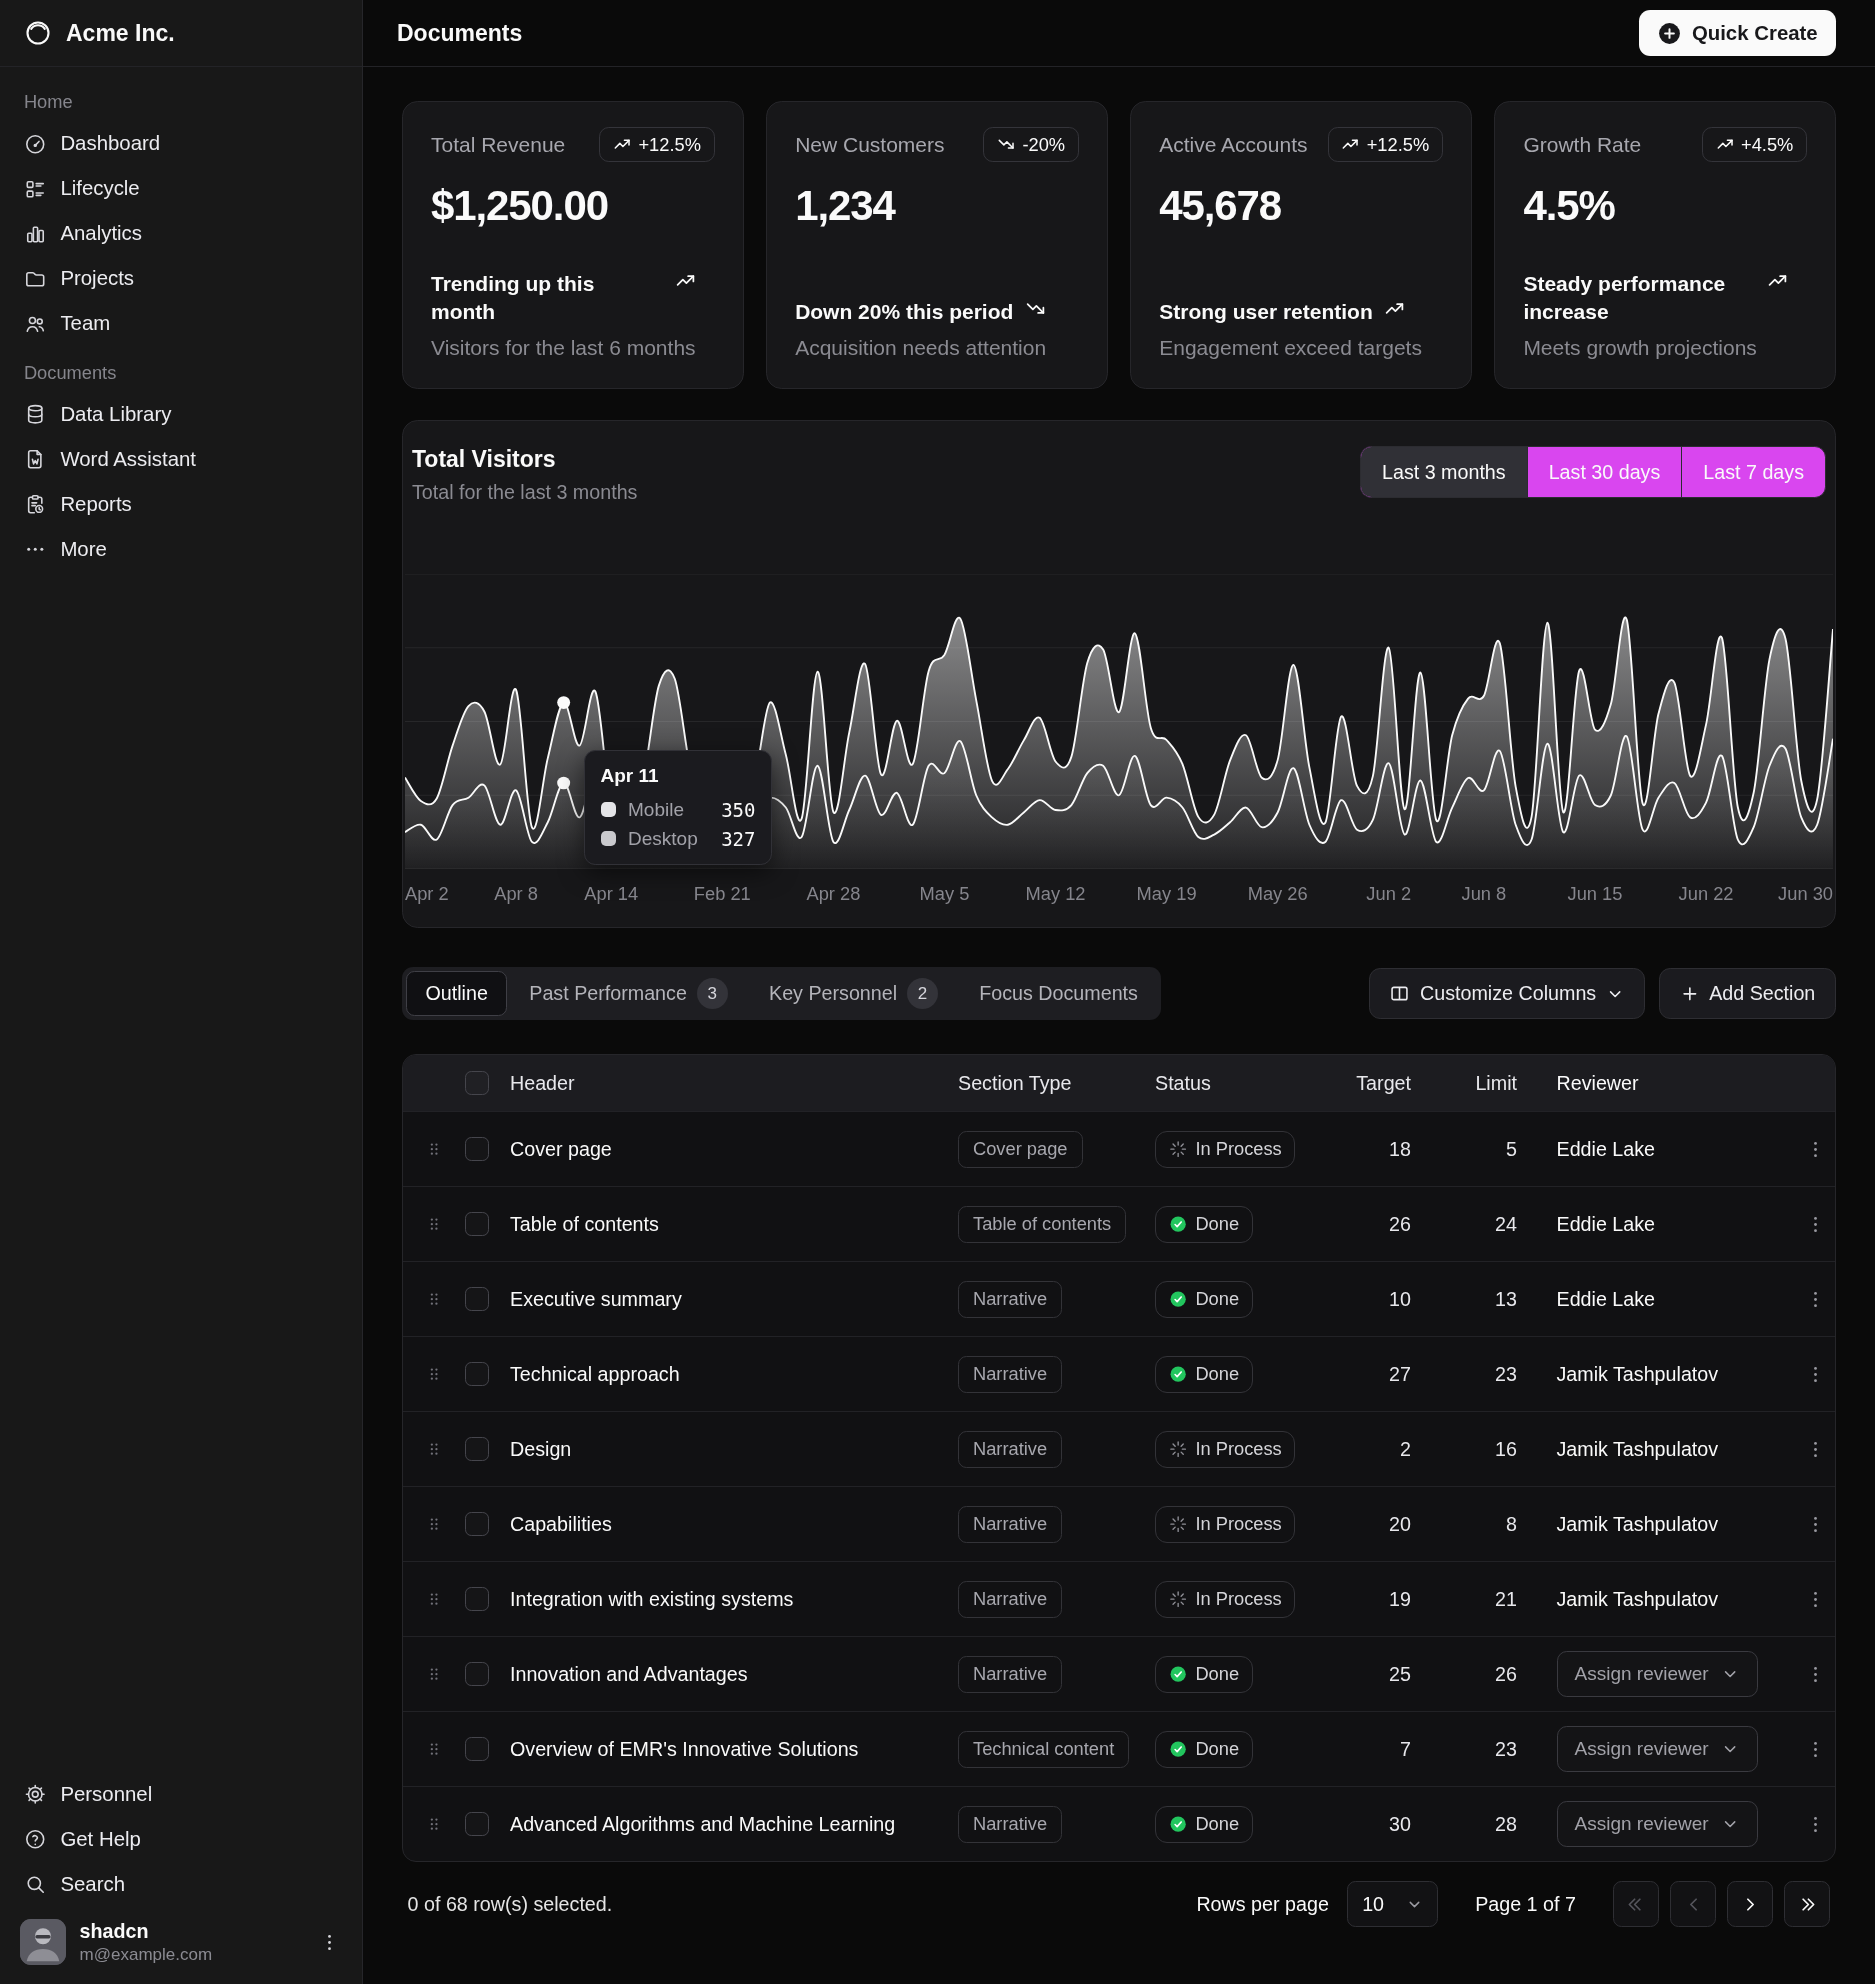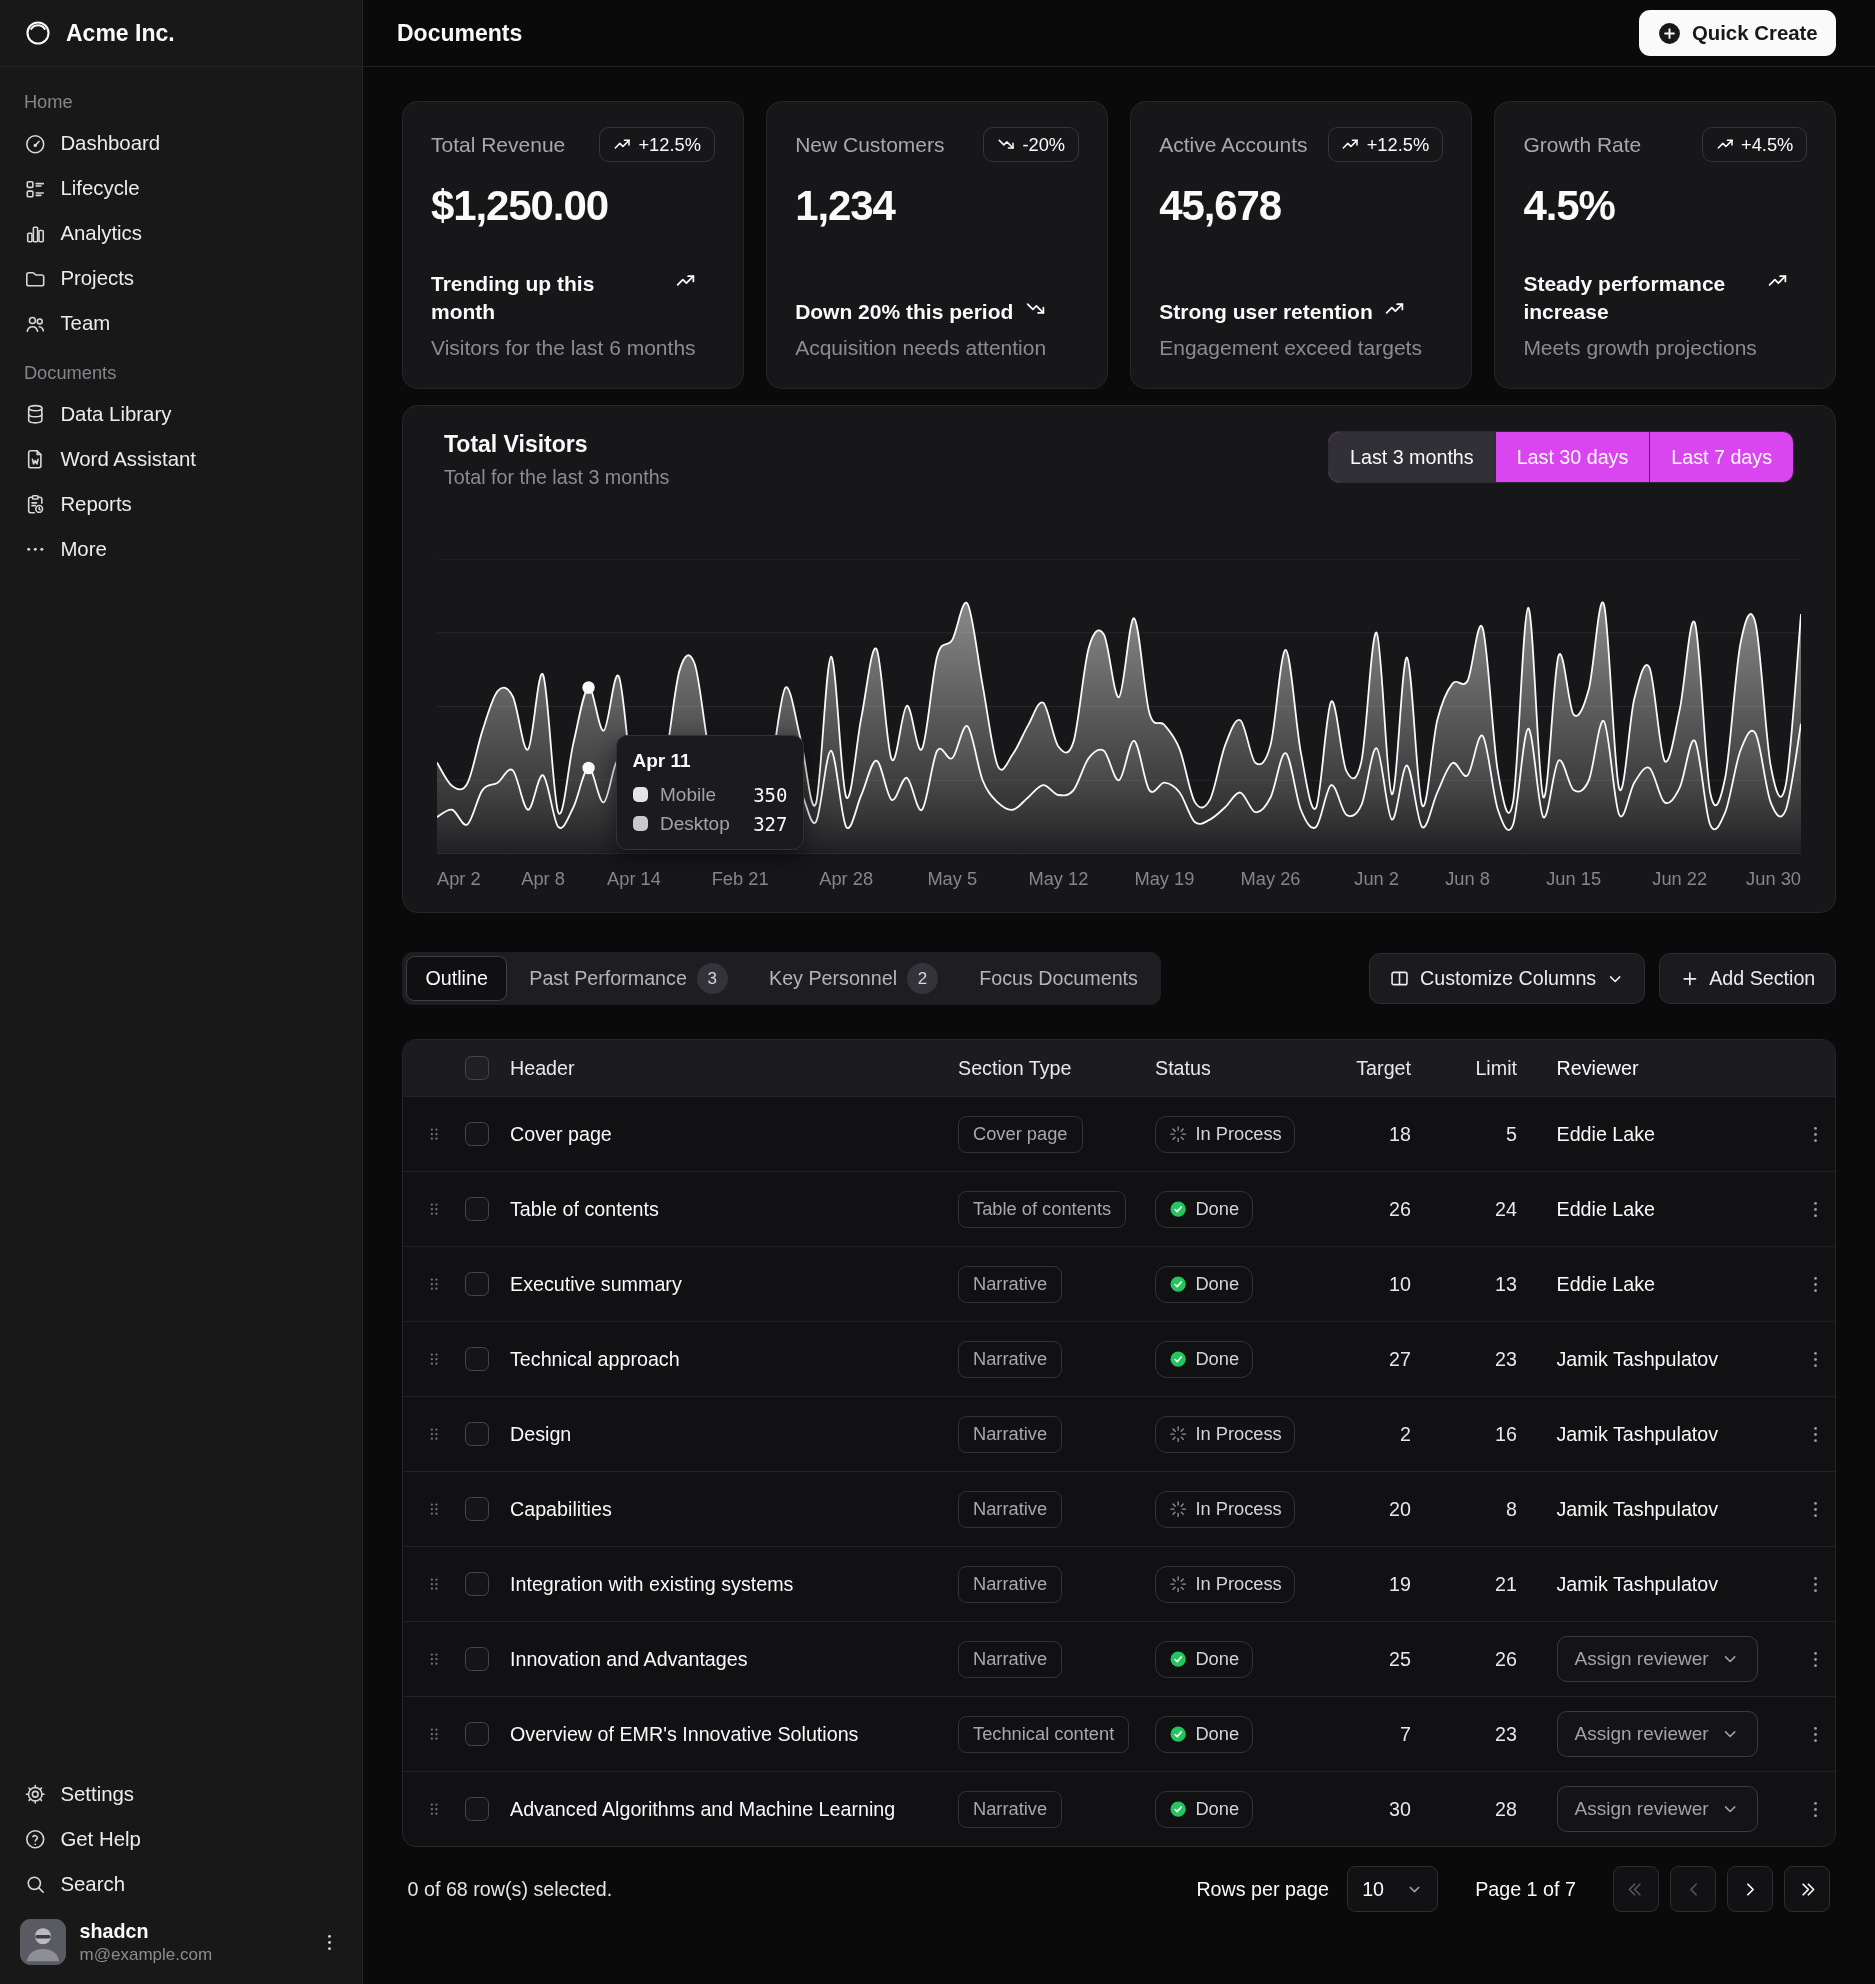--- a/index.html
+++ b/index.html
@@ -38,21 +38,21 @@
   .stat-top{display:flex;align-items:center;justify-content:space-between;}
   .stat-label{font-size:21px;color:#a7a7ae;}
   .stat-pill{display:flex;align-items:center;gap:7px;border:0.7px solid #34343a;border-radius:9.8px;padding:5.6px 12.7px;font-size:18.3px;color:#fafafa;}
   .stat-value{font-size:42px;font-weight:700;letter-spacing:-1.1px;margin-top:19.7px;}
   .stat-foot{margin-top:auto;}
   .stat-line1{display:flex;align-items:flex-start;gap:11.2px;font-size:21px;font-weight:600;line-height:1.3;}
   .stat-line1 .txt{max-width:82%;}
   .stat-line2{margin-top:11.2px;font-size:21px;color:#8b8b92;}
 
   
-  .chart-card{margin-top:16px;background:#171719;border:0.7px solid #26262a;border-radius:15.5px;padding:25px 34px 17px;}
+  .chart-card{margin-top:31px;background:#171719;border:0.7px solid #26262a;border-radius:15.5px;padding:25px 2px 17px;}
   .chart-head{display:flex;align-items:flex-start;padding:0 7px;}
   .chart-title{font-size:23px;font-weight:600;}
   .chart-sub{font-size:19.7px;color:#8b8b92;margin-top:8.4px;}
   .range-toggle{margin-left:auto;display:flex;border:0.7px solid #2c2c31;border-radius:11.2px;overflow:hidden;background:#d946ef;height:52px;}
   .range-btn{display:flex;align-items:center;padding:0 21px;font-size:19.7px;color:#fafafa;background:transparent;border:none;font-family:inherit;}
   .range-btn + .range-btn{border-left:0.7px solid #2c2c31;}
   .range-btn.active{background:#303036;}
   .plot-wrap{position:relative;margin-top:70px;height:295px;}
   #chart-svg{width:100%;height:100%;}
   .chart-tooltip{position:absolute;top:176px;left:177px;width:188px;background:#1b1b1f;border:0.7px solid #313137;border-radius:11.2px;padding:14px 15.5px;box-shadow:0 7px 25px rgba(0,0,0,.55);}
@@ -215,21 +215,21 @@
 
       <div class="sb-bottom">
         <div class="nav-item">
           <span class="nicon">
               <svg width="22.5" height="22.5" viewBox="0 0 24 24" fill="none" stroke="currentColor" stroke-width="1.7" stroke-linecap="round">
                 <circle cx="12" cy="12" r="3.1"></circle>
                 <circle cx="12" cy="12" r="7.2"></circle>
                 <path d="M12 2.6v2.2M12 19.2v2.2M2.6 12h2.2M19.2 12h2.2M5.4 5.4l1.5 1.5M17.1 17.1l1.5 1.5M5.4 18.6l1.5-1.5M17.1 6.9l1.5-1.5"></path>
               </svg>
             </span>
-          <span>Settings</span>
+          <span>Personnel</span>
         </div>
         <div class="nav-item">
           <span class="nicon">
               <svg width="22.5" height="22.5" viewBox="0 0 24 24" fill="none" stroke="currentColor" stroke-width="1.7" stroke-linecap="round">
                 <circle cx="12" cy="12" r="9"></circle>
                 <path d="M9.5 9.2a2.7 2.7 0 0 1 4.8 1.2c0 1.8-2.3 2.1-2.3 3.5"></path>
                 <circle cx="12" cy="17.4" r="0.9" fill="currentColor" stroke="none"></circle>
               </svg>
             </span>
           <span>Get Help</span>

